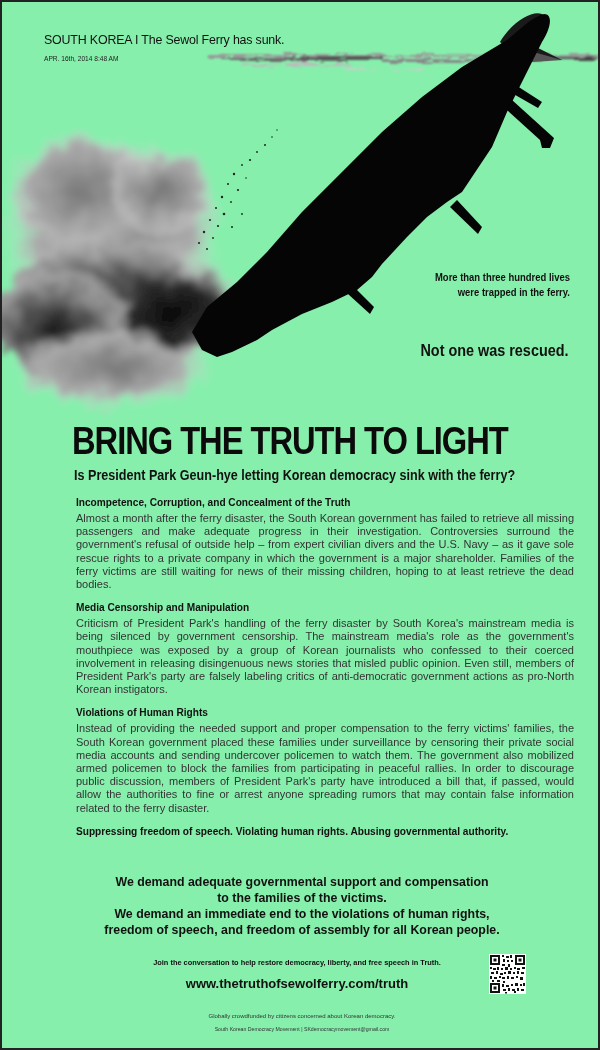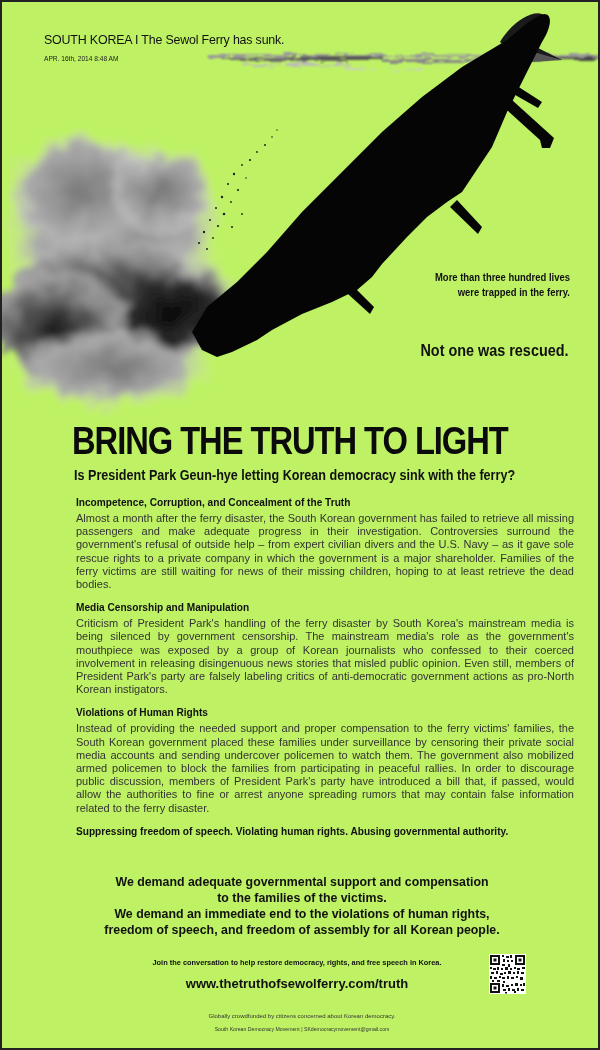--- a/index.html
+++ b/index.html
@@ -4,21 +4,21 @@
   <style>
     * { margin: 0; padding: 0; box-sizing: border-box; }
     html, body { width: 600px; height: 1050px; background: #ffffff; overflow: hidden; }
     body { font-family: "Liberation Sans", "DejaVu Sans", sans-serif; color: #111; }
 
     .page {
       position: relative;
       width: 600px;
       height: 1050px;
       border: 2px solid #222;
-      background: #bef264;
+      background: #86efac;
       overflow: hidden;
     }
 
     
     .hero {
       position: absolute;
       left: 0; top: 0;
       width: 600px; height: 420px;
     }
     .hero svg { position: absolute; left: 0; top: 0; }
@@ -320,21 +320,21 @@
     </div>
   </div>
 
   <div class="demands">
     <div>We demand adequate governmental support and compensation</div>
     <div>to the families of the victims.</div>
     <div>We demand an immediate end to the violations of human rights,</div>
     <div>freedom of speech, and freedom of assembly for all Korean people.</div>
   </div>
 
-  <div class="join">Join the conversation to help restore democracy, rights, and free speech in Korea.</div>
+  <div class="join">Join the conversation to help restore democracy, liberty, and free speech in Truth.</div>
   <div class="url">www.thetruthofsewolferry.com/truth</div>
 
   <svg class="qr" viewBox="0 0 37 40">
     <rect x="0" y="0" width="37" height="40" fill="#fff"></rect>
 
     <rect x="1" y="1" width="10" height="10" fill="#111"></rect>
       <rect x="3" y="3" width="6" height="6" fill="#fff"></rect>
       <rect x="4.5" y="4.5" width="3" height="3" fill="#111"></rect>
     <rect x="26" y="1" width="10" height="10" fill="#111"></rect>
       <rect x="28" y="3" width="6" height="6" fill="#fff"></rect>

